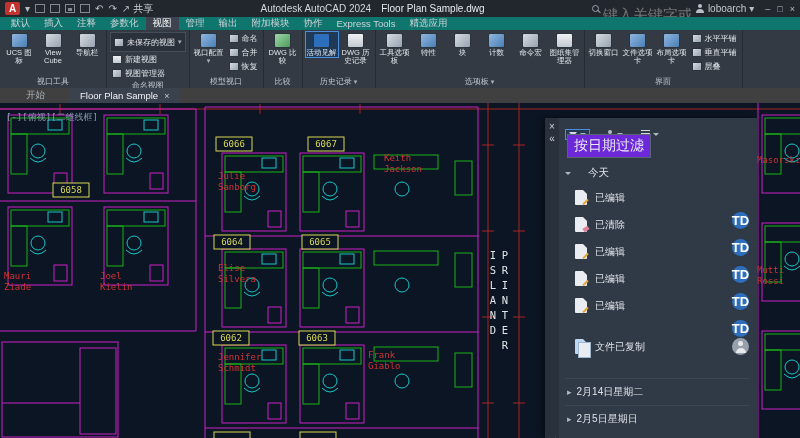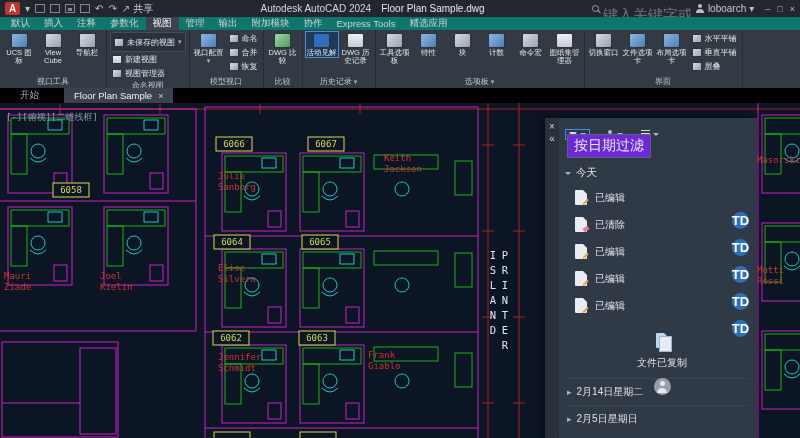--- a/index.html
+++ b/index.html
@@ -55,22 +55,22 @@
   .ic-doc   { background:linear-gradient(180deg,#f0f2f4,#c2c9d1); }
   .ic-act   { background:#2d6fbc; }
   .colstack { display:flex; flex-direction:column; gap:1px; }
   .smallbtn { display:flex; align-items:center; gap:3px; font-size:8px; color:#e2e5ea;
     height:13px; padding:0 2px; white-space:nowrap; }
   .dropdown { display:flex; align-items:center; gap:3px; font-size:8px; color:#e2e5ea;
     height:20px; padding:0 3px; border:1px solid #454d58; background:#2b313a; white-space:nowrap; }
   .dd { font-size:7px; color:#aab1ba; }
 
   
-  .filetabs { height:15px; background:#000000; display:flex; align-items:stretch;
-    flex:none; padding-left:10px; font-size:9.5px; }
+  .filetabs { height:15px; background:#404040; display:flex; align-items:stretch;
+    flex:none; padding-left:16px; font-size:9.5px; }
   .ftab { padding:0 10px; display:flex; align-items:center; gap:6px; color:#a9b0b9; }
   .ftab.active { background:#3a424e; color:#f0f2f5;margin-left:15px; }
   .ftab .x { color:#c3c8cf; font-size:9px; }
 
   
   .canvas { flex:1; position:relative; background:#0c1523; overflow:hidden; }
   .plan { position:absolute; left:0; top:0; }
   .vp-label { position:absolute; left:6px; top:8px; color:#8a9ab0; font-size:9px;
     font-family:"DejaVu Sans Mono",monospace; }
   .printer-island { position:absolute; left:487px; top:146px; height:185px;
@@ -90,26 +90,26 @@
   .ptool.active { border:1px solid #4b8ede; background:#263b52; }
   .funnel { width:0; height:0; border-left:4px solid transparent; border-right:4px solid transparent;
     border-top:5px solid #d7dbe0; position:relative; }
   .funnel::after { content:""; position:absolute; left:-1px; top:-1px; width:2px; height:5px; background:#d7dbe0; }
   .bars { width:9px; height:8px;
     background:repeating-linear-gradient(#d7dbe0 0 1px, transparent 1px 3px); }
   .tri { width:0; height:0; border-left:3px solid transparent; border-right:3px solid transparent;
     border-top:3px solid #aeb6c0; }
   .tooltip { position:absolute; top:16px; left:8px; background:#6d28d9; border:1px solid #5a6573;
     color:#e8ecf0; font-size:14px; padding:2px 6px; z-index:3; white-space:nowrap; }
-  .section-head { display:flex; align-items:center; gap:5px; color:#e3e7ec;
+  .section-head { display:flex; align-items:center; gap:17px; color:#e3e7ec;
     font-size:10.5px; margin:22px 0 4px; flex:none; }
   .aitem { display:flex; align-items:center; gap:8px; height:27px; padding-left:10px;
     font-size:10px; color:#dfe3e8; flex:none; }
   .aitem .lbl { flex:1; }
-  .aitem.copy { margin-top:14px;flex-direction:column; }
+  .aitem.copy { margin-top:14px; }
   .docic { width:12px; height:15px; background:#e9edf1; border-radius:1px; position:relative; flex:none; }
   .docic::before { content:""; position:absolute; top:0; right:0;
     border-left:4px solid transparent; border-top:4px solid #303946; }
   .docic.edit::after { content:""; position:absolute; bottom:2px; right:-2px; width:7px; height:2px;
     background:#e8a33d; transform:rotate(-45deg); }
   .docic.erase::after { content:""; position:absolute; bottom:1px; right:-2px; width:6px; height:4px;
     background:#e07f9a; transform:rotate(-35deg); }
   .docic.copyic { background:#bcd7f2; }
   .docic.copyic::after { content:""; position:absolute; left:3px; top:3px; width:11px; height:14px;
     background:#e9edf1; border:1px solid #9fb6cc; }

